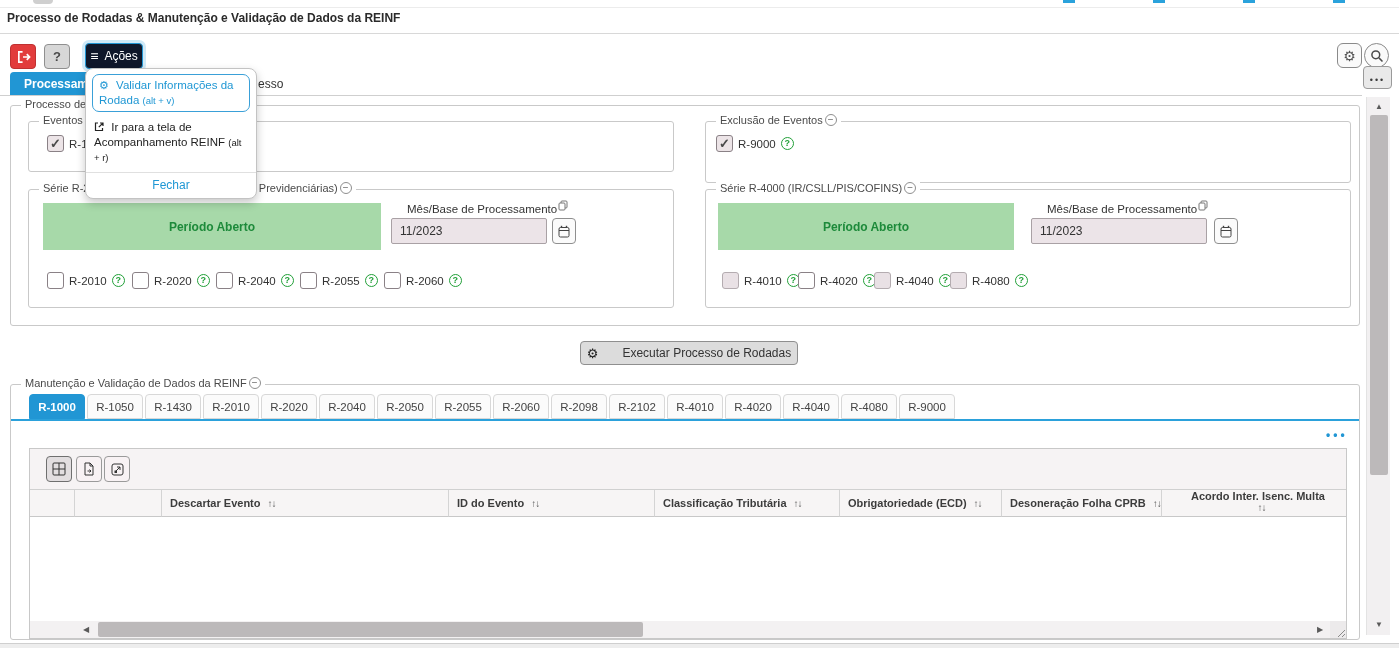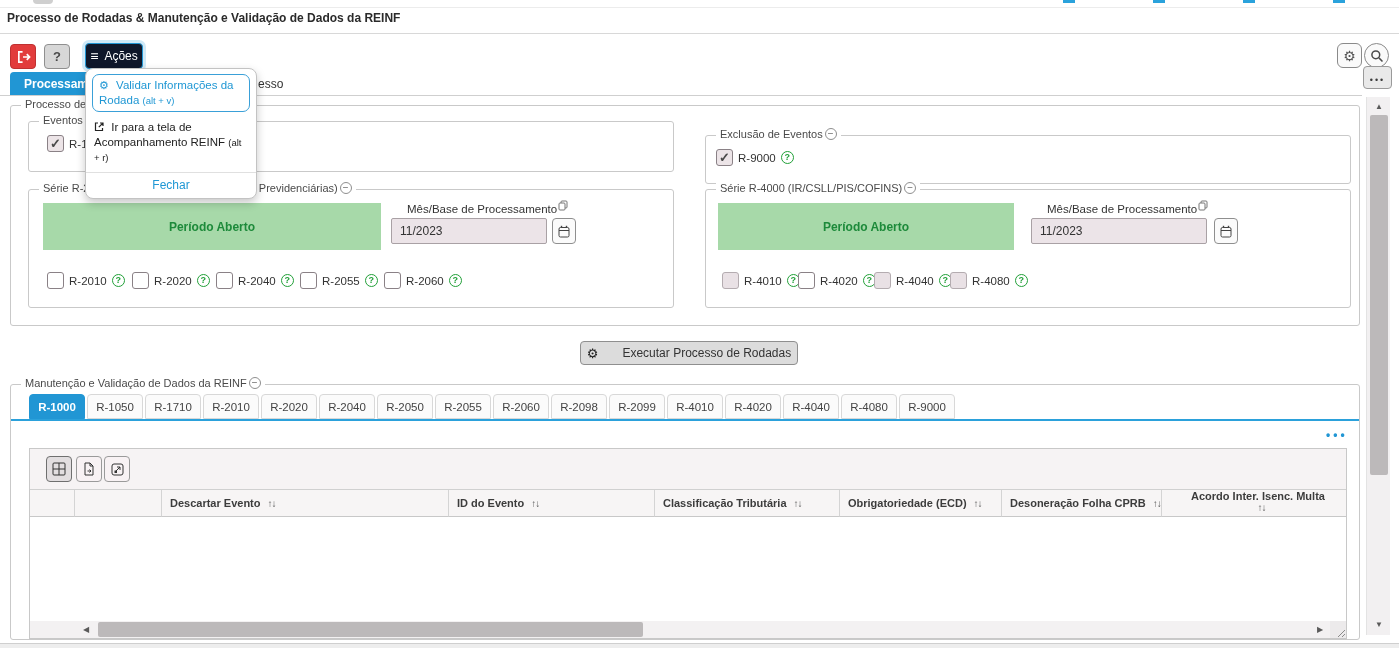--- a/index.html
+++ b/index.html
@@ -138,21 +138,21 @@
       <span>Eventos</span>
       <span class="collapse-icon"></span>
     </div>
     <div class="cbrow abs" style="left:18px;top:13px;">
       <span class="cb checked"></span>
       <span class="cb-label">R-1000</span>
       <span class="help-icon"></span>
     </div>
   </div>
 
-  <div class="abs fieldset" style="left:705px;top:135px;width:646px;height:49px;">
+  <div class="abs fieldset" style="left:705px;top:121px;width:646px;height:62px;">
     <div class="legend">
       <span>Exclusão de Eventos</span>
       <span class="collapse-icon"></span>
     </div>
     <div class="cbrow abs" style="left:10px;top:13px;">
       <span class="cb checked"></span>
       <span class="cb-label">R-9000</span>
       <span class="help-icon"></span>
     </div>
   </div>
@@ -273,29 +273,29 @@
 
   <div class="abs fieldset" style="left:10px;top:384px;width:1350px;height:256px;">
     <div class="legend">
       <span>Manutenção e Validação de Dados da REINF</span>
       <span class="collapse-icon"></span>
     </div>
 
     <div class="abs" style="left:18px;top:9px;width:1320px;height:25px;">
       <span class="mtab active" style="left:0px;">R-1000</span>
       <span class="mtab" style="left:58px;">R-1050</span>
-      <span class="mtab" style="left:116px;">R-1710</span>
+      <span class="mtab" style="left:116px;">R-1430</span>
       <span class="mtab" style="left:174px;">R-2010</span>
       <span class="mtab" style="left:232px;">R-2020</span>
       <span class="mtab" style="left:290px;">R-2040</span>
       <span class="mtab" style="left:348px;">R-2050</span>
       <span class="mtab" style="left:406px;">R-2055</span>
       <span class="mtab" style="left:464px;">R-2060</span>
       <span class="mtab" style="left:522px;">R-2098</span>
-      <span class="mtab" style="left:580px;">R-2099</span>
+      <span class="mtab" style="left:580px;">R-2102</span>
       <span class="mtab" style="left:638px;">R-4010</span>
       <span class="mtab" style="left:696px;">R-4020</span>
       <span class="mtab" style="left:754px;">R-4040</span>
       <span class="mtab" style="left:812px;">R-4080</span>
       <span class="mtab" style="left:870px;">R-9000</span>
     </div>
     <div class="abs" style="left:0px;top:34px;width:1348px;height:2px;background:#2ba1db;"></div>
 
     <div class="abs dots-blue" style="left:1315px;top:40px;width:26px;height:12px;"></div>
 

